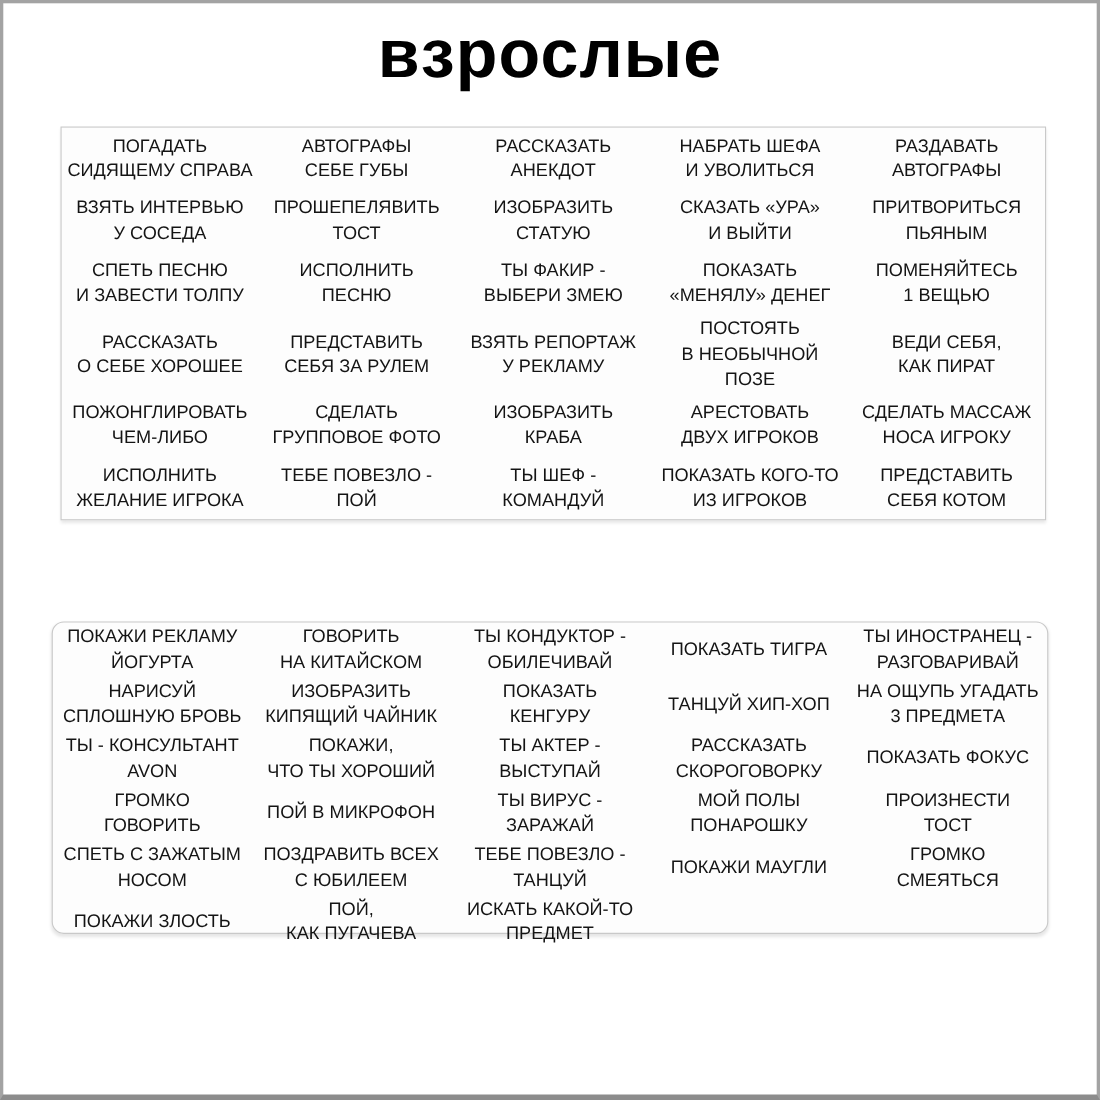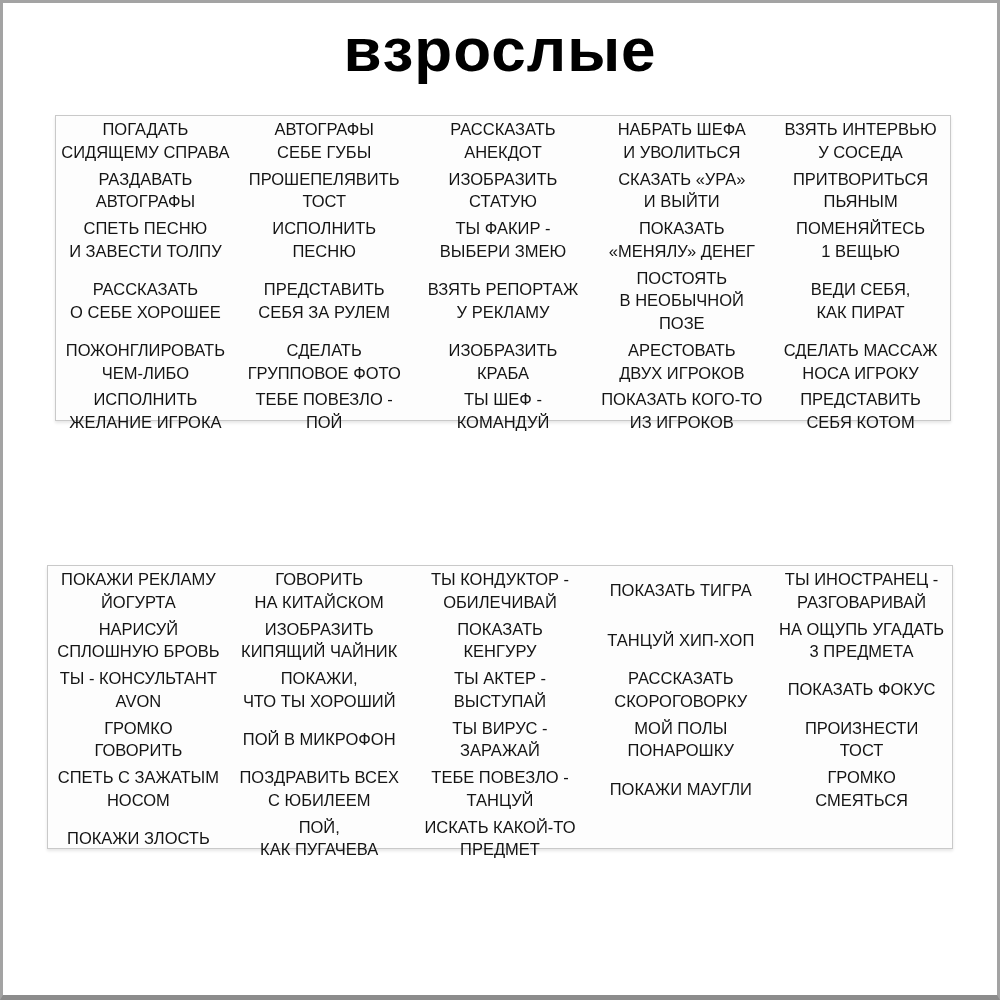--- a/index.html
+++ b/index.html
@@ -44,22 +44,22 @@
   }
   .block {
     position: absolute;
     background: var(--block-bg);
     border: 1px solid var(--block-border);
     box-shadow: 0 2px 3px rgba(0,0,0,0.10);
     display: grid;
     grid-template-columns: repeat(5, 1fr);
     grid-auto-rows: 1fr;
   }
-  .block-1 { left: 52px; top: 112px; width: 896px; height: 306px; }
-  .block-2 { left: 44px; top: 562px; width: 906px; height: 284px; }
+  .block-1 { left: 52px; top: 112px; width: 896px; height: 358px; }
+  .block-2 { left: 44px; top: 562px; width: 906px; height: 284px; border-radius: 11px; }
   .card {
     display: flex;
     align-items: center;
     justify-content: center;
     text-align: center;
     white-space: pre-line;
     font-size: 16.5px;
     line-height: 1.38;
     color: var(--text-color);
     padding: 2px 3px;
@@ -73,24 +73,24 @@
 
   <section class="block block-1">
       <div class="card">ПОГАДАТЬ
 СИДЯЩЕМУ СПРАВА</div>
       <div class="card">АВТОГРАФЫ
 СЕБЕ ГУБЫ</div>
       <div class="card">РАССКАЗАТЬ
 АНЕКДОТ</div>
       <div class="card">НАБРАТЬ ШЕФА
 И УВОЛИТЬСЯ</div>
+      <div class="card">РАЗДАВАТЬ
+АВТОГРАФЫ</div>
       <div class="card">ВЗЯТЬ ИНТЕРВЬЮ
 У СОСЕДА</div>
-      <div class="card">РАЗДАВАТЬ
-АВТОГРАФЫ</div>
       <div class="card">ПРОШЕПЕЛЯВИТЬ
 ТОСТ</div>
       <div class="card">ИЗОБРАЗИТЬ
 СТАТУЮ</div>
       <div class="card">СКАЗАТЬ «УРА»
 И ВЫЙТИ</div>
       <div class="card">ПРИТВОРИТЬСЯ
 ПЬЯНЫМ</div>
       <div class="card">СПЕТЬ ПЕСНЮ
 И ЗАВЕСТИ ТОЛПУ</div>

